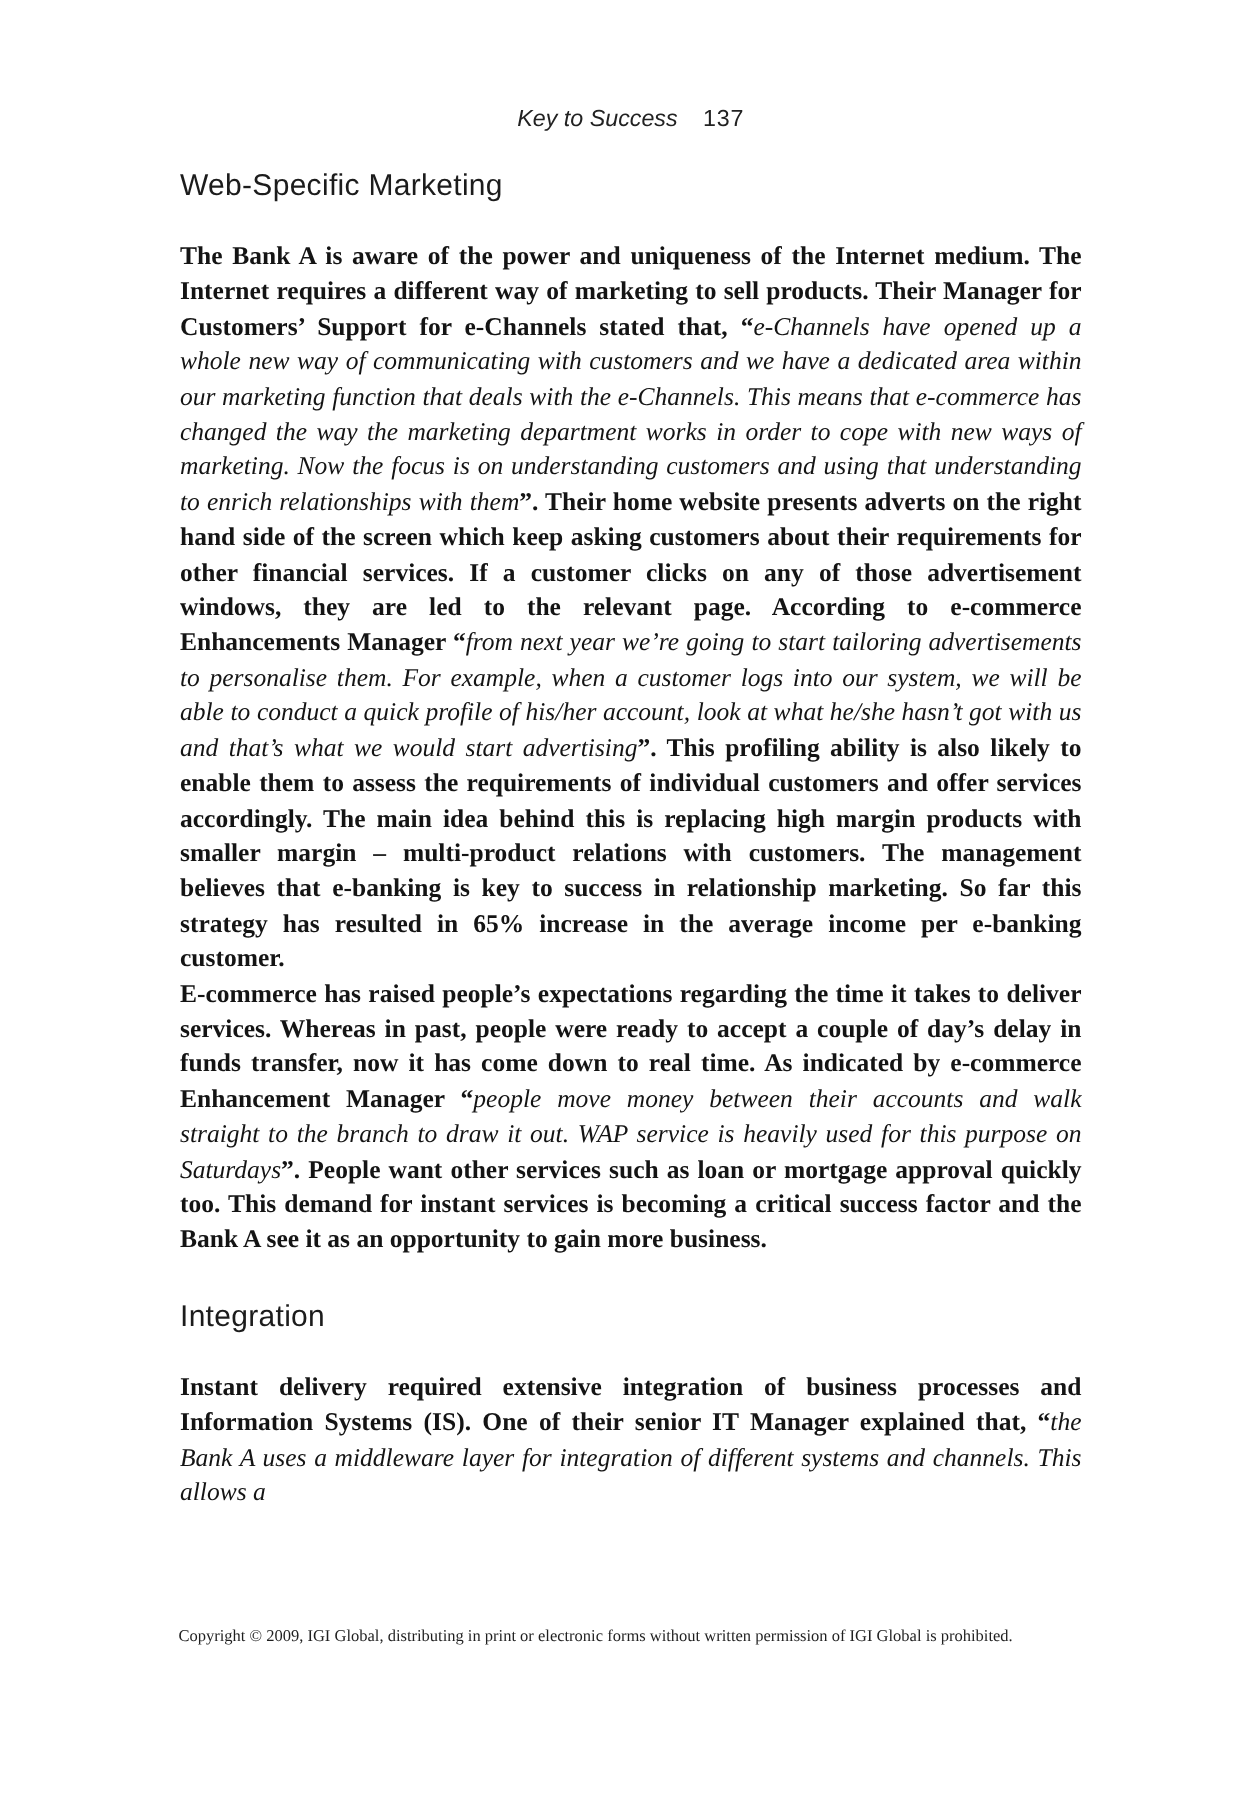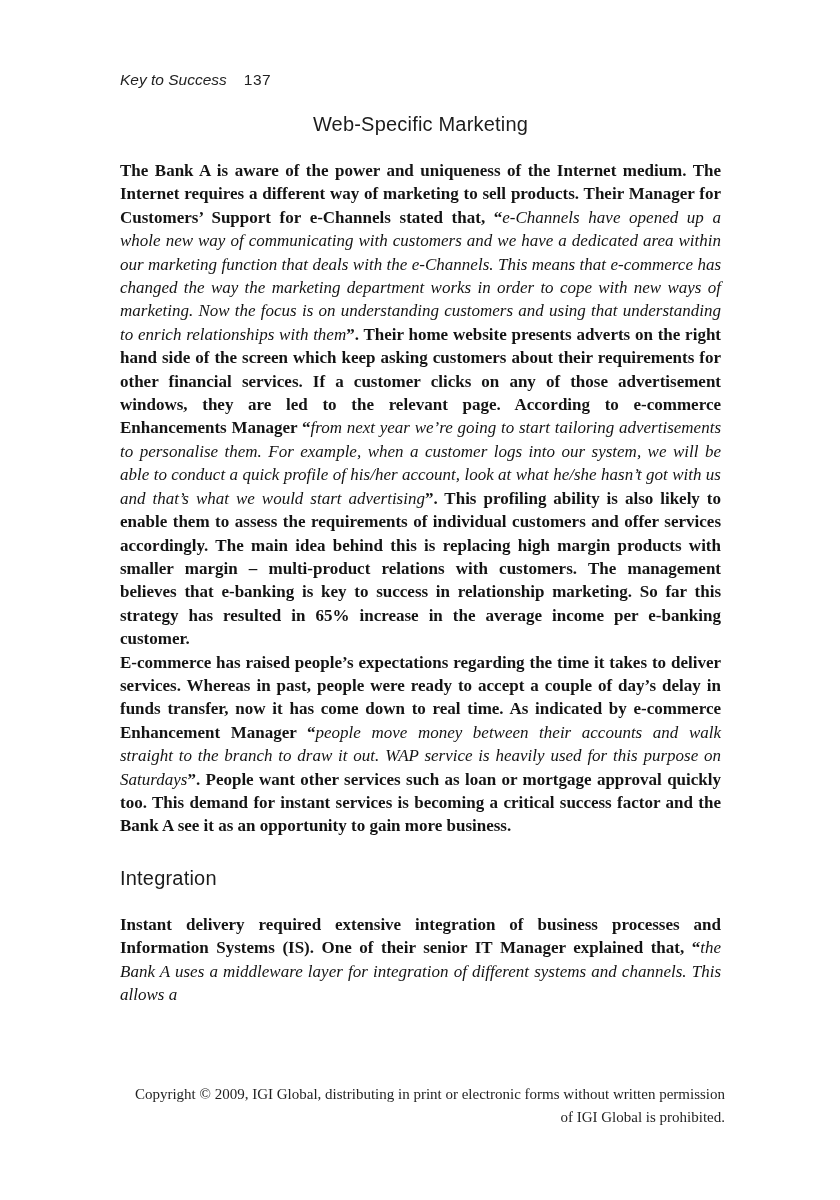--- a/index.html
+++ b/index.html
@@ -10,61 +10,61 @@
     overflow: hidden;
   }
   .page {
     position: relative;
     width: 840px; height: 1200px;
     background: #ffffff;
   }
   .running-header {
     position: absolute;
     top: 71px; left: 120px; width: 601px;
-    text-align: left;
+    text-align: center;
     font-family: "Liberation Sans", sans-serif;
     font-size: 15.5px;
     color: #222222;
     white-space: nowrap;
   }
   .rh-title { font-style: italic; }
   .rh-page { font-style: normal; margin-left: 17px; letter-spacing: 0.5px; }
   .content {
     position: absolute;
     top: 113px; left: 120px; width: 601px;
   }
   h2.section-heading {
     font-family: "Liberation Sans", sans-serif;
     font-size: 20px;
     font-weight: 400;
     color: #1c1c1c;
     letter-spacing: 0.2px;
     margin: 29px 0 23px 0;
   }
-  h2.section-heading:first-child { margin-top: 0; text-align: center; }
+  h2.section-heading:first-child { margin-top: 0; }
   p.body-par {
     font-family: "Liberation Serif", serif;
     font-size: 17px;
     font-weight: 700;
     color: #141414;
     line-height: 23.4px;
     text-align: justify;
     margin: 0;
   }
   .run-b { font-weight: 700; font-style: normal; }
   .run-i { font-weight: 400; font-style: italic; margin-top: 17px; }
   .footer {
     position: absolute;
     top: 1083px; left: 119px; width: 606px;
     font-family: "Liberation Serif", serif;
-    font-size: 15px;
+    font-size: 11px;
     font-weight: 400;
     color: #1f1f1f;
     line-height: 1.5;
-    text-align: right;
+    text-align: left;
   }
 </style>
 </head>
 <body>
 
 <div class="page">
 
   <div class="running-header">
     <span class="rh-title">Key to Success</span><span class="rh-page">137</span>
   </div>

